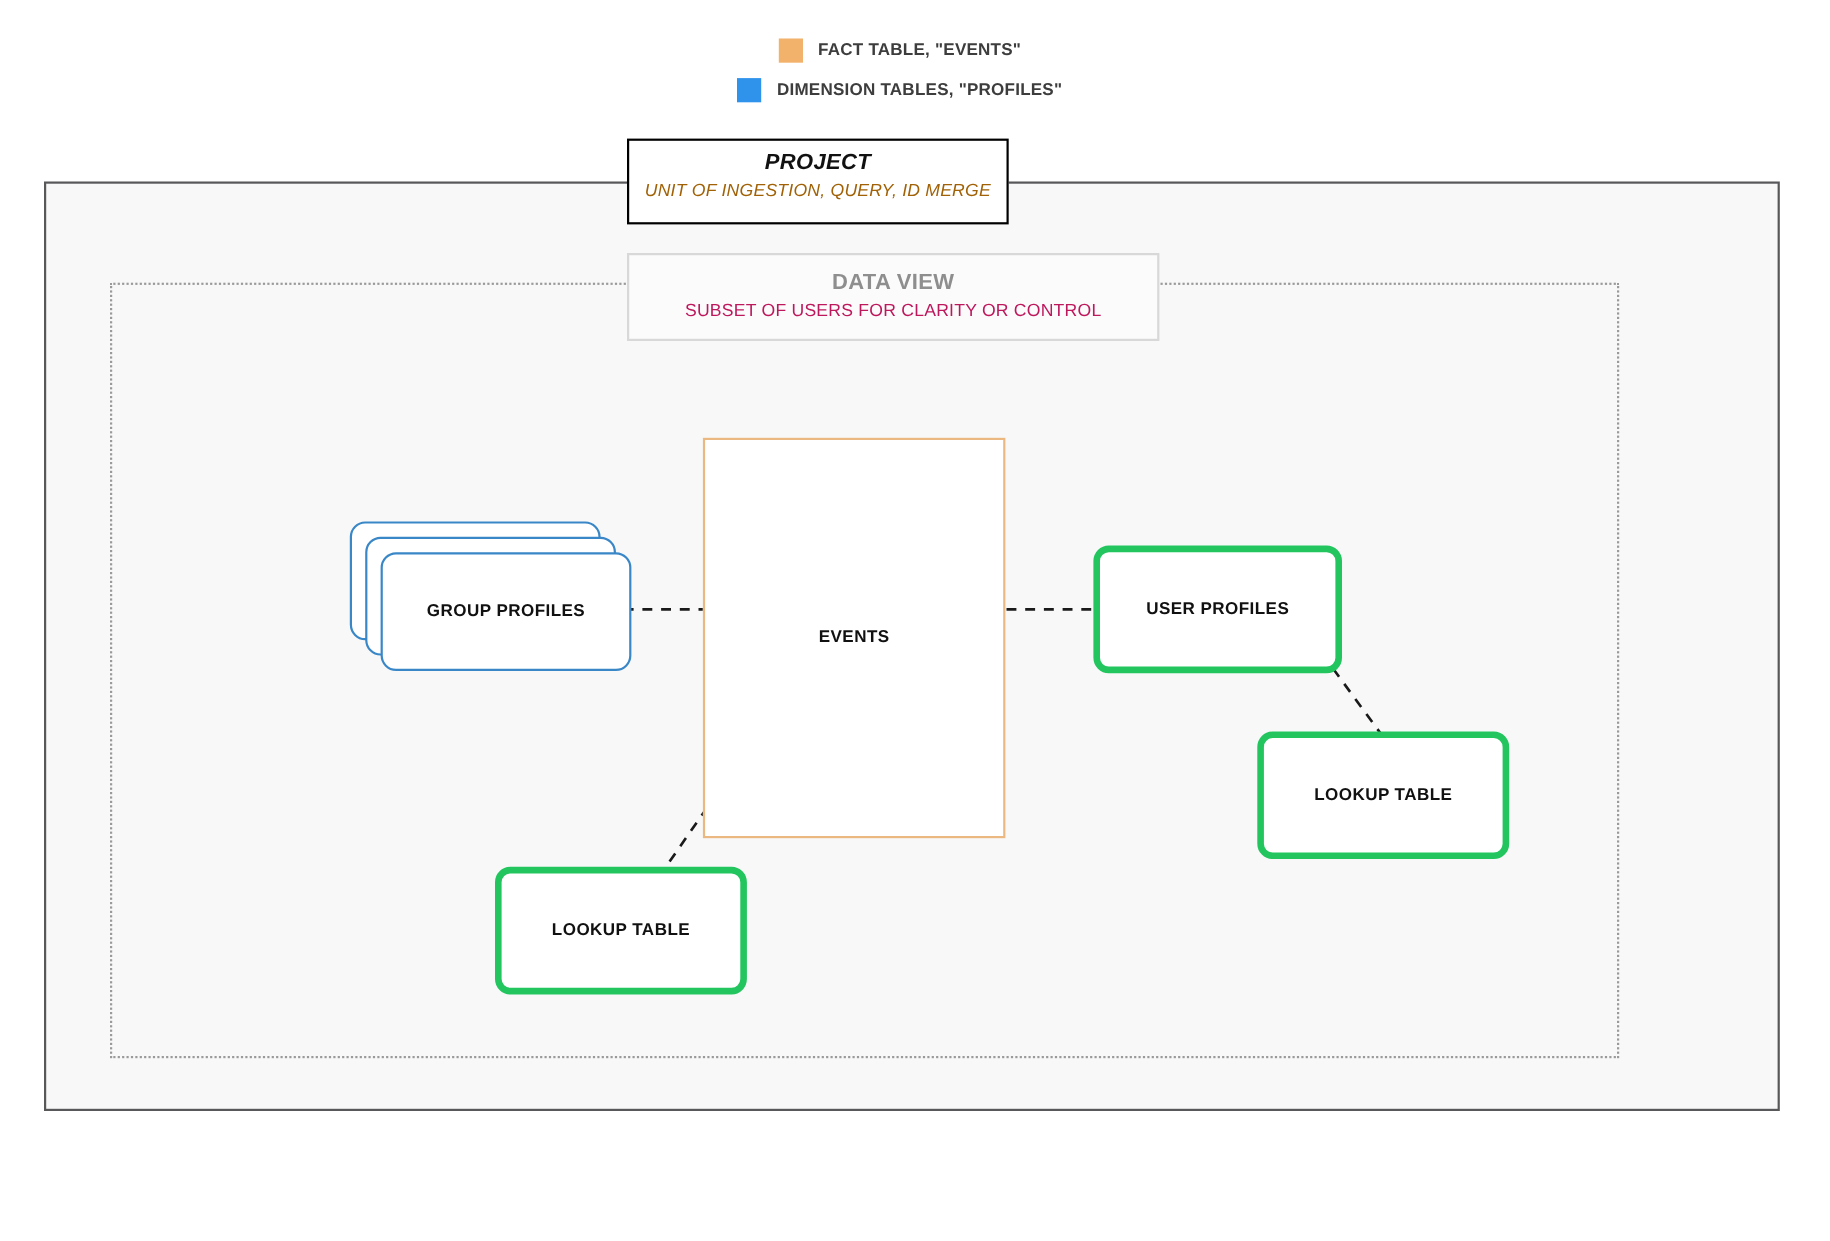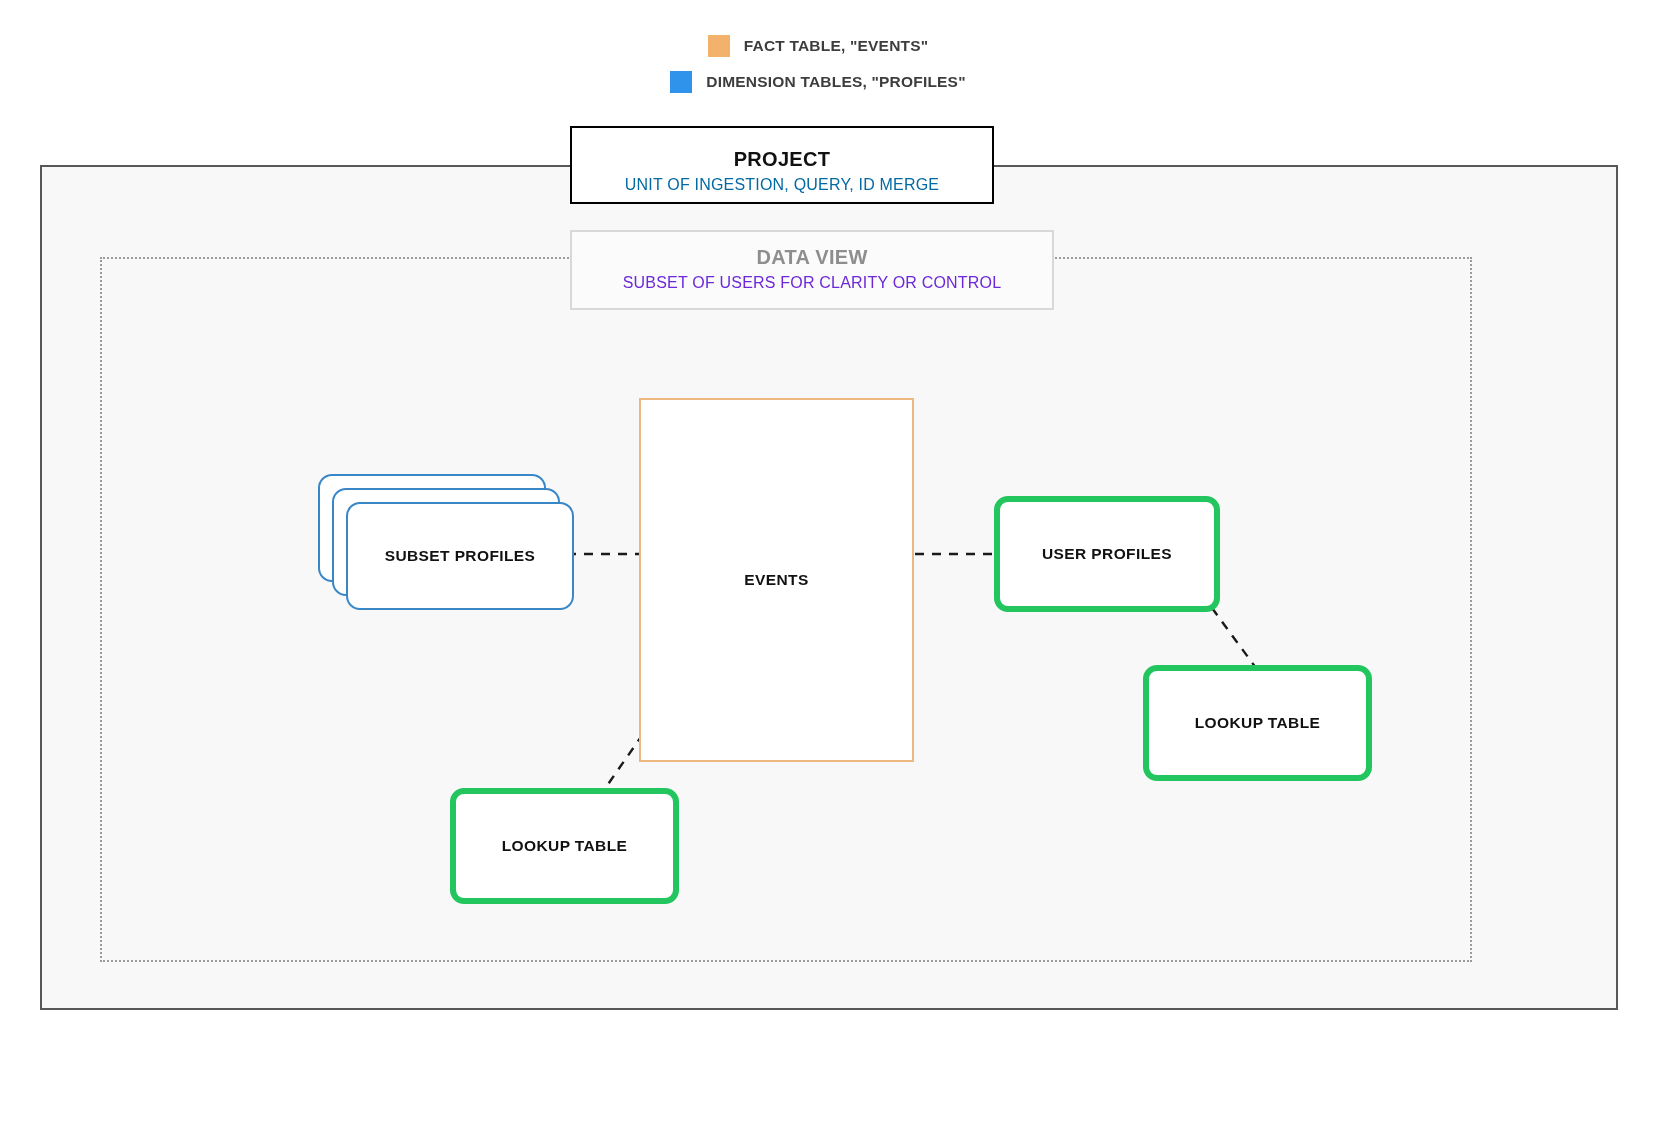--- a/index.html
+++ b/index.html
@@ -76,35 +76,36 @@
   
   .header-box {
     position: absolute;
     box-sizing: border-box;
     text-align: center;
     background: #ffffff;
   }
   #project-box {
     left: 570px;
     top: 126px;
-    width: 424px;
+    width: 347px;
     height: 78px;
     border: 2px solid #000000;
-    padding-top: 18px;
+    padding-top: 7px;
+    font-style: italic;
   }
   #project-box .hb-title {
     font-size: 20px;
     font-weight: bold;
     color: #111111;
     letter-spacing: 0.3px;
     line-height: 27px;
   }
   #project-box .hb-sub {
     font-size: 16px;
-    color: #0369a1;
+    color: #a16207;
     letter-spacing: 0.2px;
     line-height: 24px;
   }
   #dataview-box {
     left: 570px;
     top: 230px;
     width: 484px;
     height: 80px;
     border: 2px solid #d8d8d8;
     background: #fbfbfb;
@@ -112,21 +113,21 @@
   }
   #dataview-box .hb-title {
     font-size: 20px;
     font-weight: bold;
     color: #8e8e8e;
     letter-spacing: 0.3px;
     line-height: 27px;
   }
   #dataview-box .hb-sub {
     font-size: 16px;
-    color: #6d28d9;
+    color: #be185d;
     letter-spacing: 0.2px;
     line-height: 24px;
   }
 
   
   .node {
     position: absolute;
     box-sizing: border-box;
     background: #ffffff;
     display: flex;
@@ -226,21 +227,21 @@
 
 <div class="header-box" id="dataview-box">
   <div class="hb-title">DATA VIEW</div>
   <div class="hb-sub">SUBSET OF USERS FOR CLARITY OR CONTROL</div>
 </div>
 
 <div id="group-profiles-stack">
   <div class="stack-card card-3"></div>
   <div class="stack-card card-2"></div>
   <div class="stack-card card-1">
-    <span class="node-label">SUBSET PROFILES</span>
+    <span class="node-label">GROUP PROFILES</span>
   </div>
 </div>
 
 <div class="node node-orange" id="events-box">
   <span class="node-label">EVENTS</span>
 </div>
 
 <div class="node node-blue" id="user-profiles-box">
   <span class="node-label">USER PROFILES</span>
 </div>

